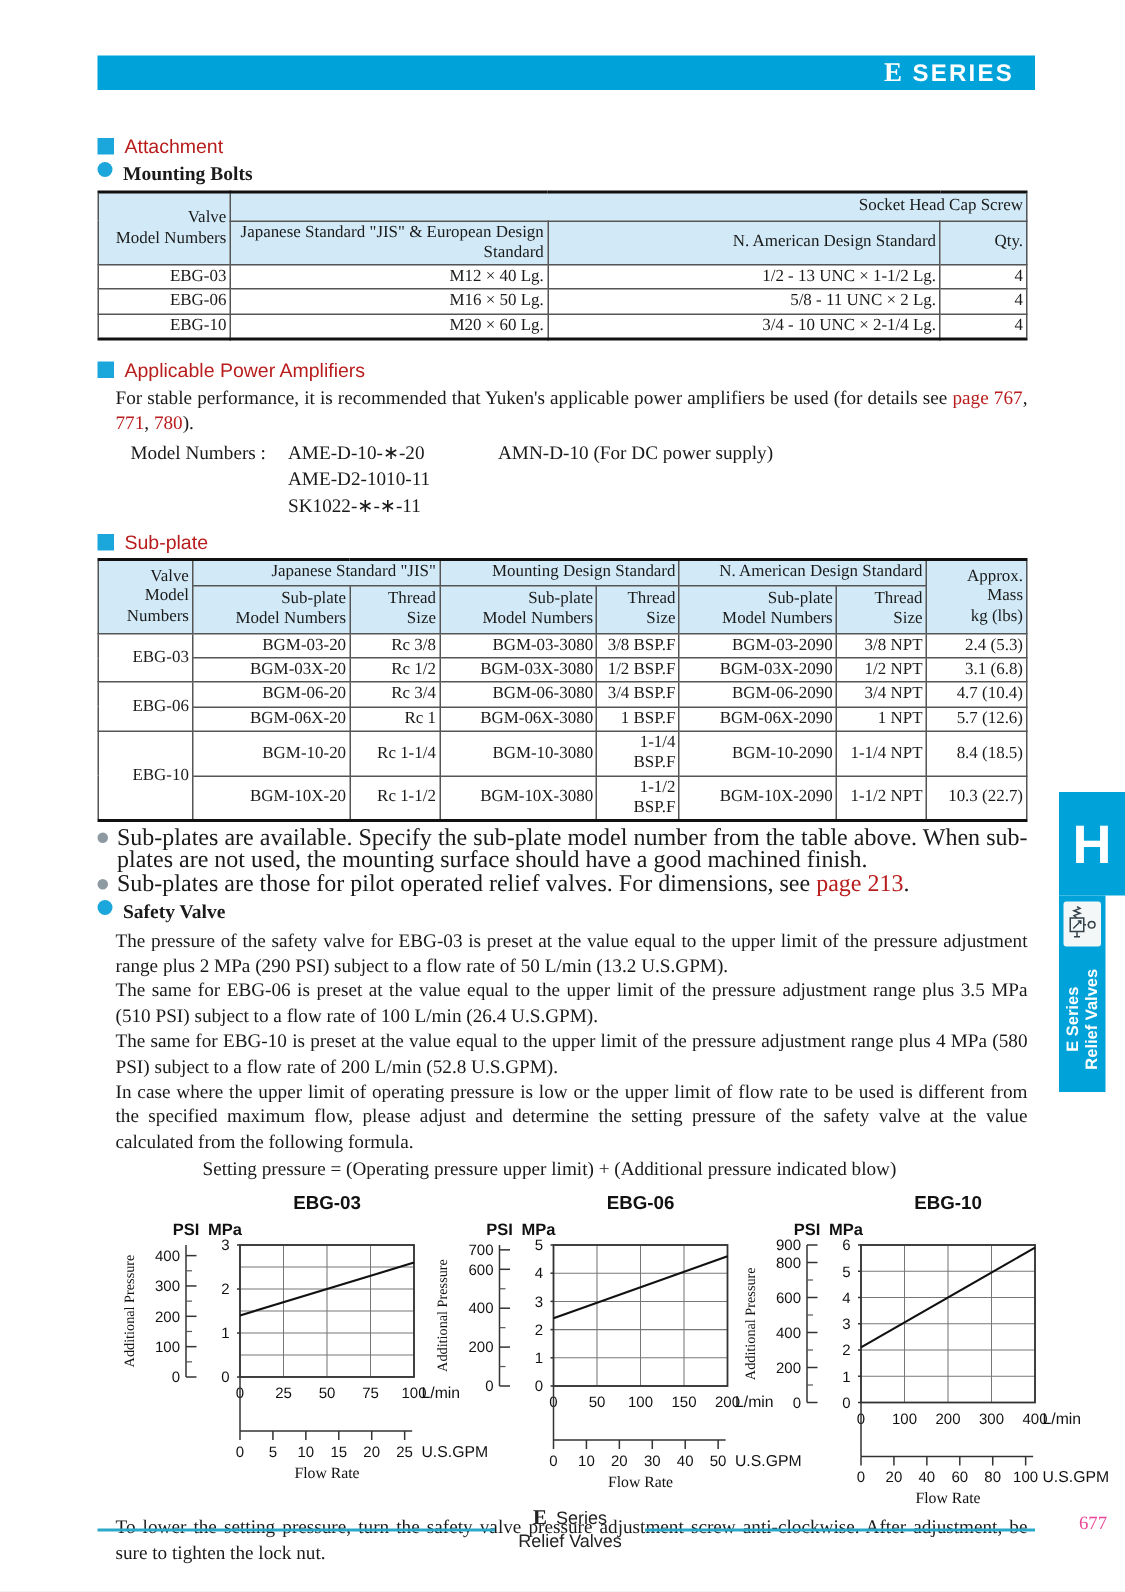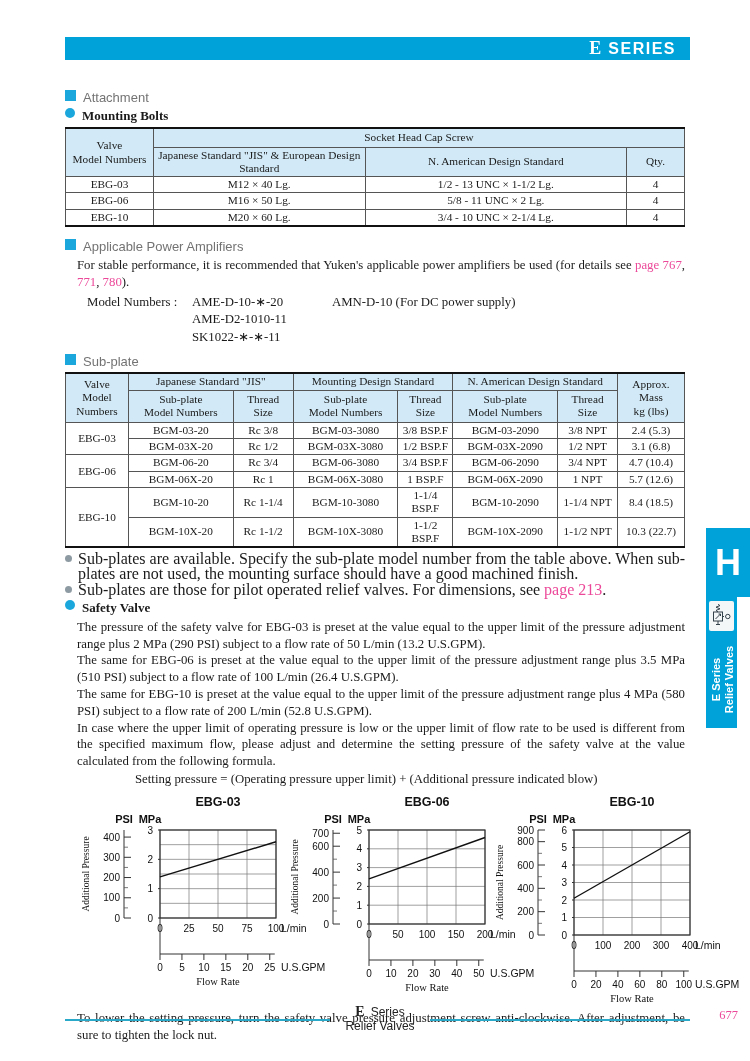--- a/index.html
+++ b/index.html
@@ -5,43 +5,43 @@
   *{margin:0;padding:0;box-sizing:border-box}
   html,body{background:#e9e9e9}
   .page{position:relative;width:750px;height:1061px;background:#ffffff;overflow:hidden;
         font-family:"Liberation Serif",serif;color:#1a1a1a;margin:0 auto}
   .banner{position:absolute;left:65px;top:37px;width:625px;height:23px;background:#00a3d9;
           display:flex;justify-content:flex-end;align-items:center;padding-right:14px}
   .banner-text{color:#fff;font-family:"Liberation Sans",sans-serif;font-weight:bold;
                font-size:16px;letter-spacing:1.5px;display:flex;align-items:baseline;gap:7px}
   .serif-e{font-family:"Liberation Serif",serif;font-size:18px;font-weight:bold;letter-spacing:0}
   .content{position:absolute;left:65px;top:90px;width:620px}
-  .h-sq{display:flex;align-items:flex-start;gap:7px;font-family:"Liberation Sans",sans-serif;
-        font-size:13px;color:#737373;margin-bottom:3px}
+  .h-sq{display:flex;align-items:center;gap:7px;font-family:"Liberation Sans",sans-serif;
+        font-size:13px;color:#b91c1c;margin-bottom:3px}
   .sq{width:11px;height:11px;background:#1ba7dc;flex:0 0 auto}
   .h-ci{display:flex;align-items:flex-start;gap:7px;font-weight:bold;font-size:13px;margin-bottom:3px}
   .ci{width:10px;height:10px;border-radius:50%;background:#1ba7dc;flex:0 0 auto}
-  table{border-collapse:collapse;width:620px;font-size:11.3px;text-align:center;
+  table{border-collapse:collapse;width:620px;font-size:11.3px;text-align:right;
         border-top:2px solid #111;border-bottom:2px solid #111}
   th,td{border:0.8px solid #555;line-height:1.18;padding:1px 2px;font-weight:normal}
   th{background:#d2eaf7}
   thead{border-bottom:1.8px solid #111}
   .bolts thead tr:nth-child(1) th{height:19px}
   .bolts thead tr:nth-child(2) th{height:21px}
   .bolts tbody td{height:15px}
   .subtbl thead tr:nth-child(1) th{height:17px}
   .subtbl thead tr:nth-child(2) th{height:32px}
   .subtbl tbody{border-top:1.6px solid #111}
   .subtbl tbody td{height:15.5px}
   .para{font-size:12.8px;line-height:16.8px;text-align:justify}
   .sectgap{margin-top:12px}
   .models{display:flex;font-size:12.8px;line-height:17.5px;margin-top:3px;margin-left:22px}
   .models .lbl{width:105px}
   .models .c1{width:140px}
-  .link{color:#ec4899}
+  .link{color:#b91c1c}
   .notes{margin-top:4px}
   .note{display:flex;gap:6px;font-size:16px;line-height:14.5px;text-align:justify;margin-bottom:2px}
   .note .dot{width:7px;height:7px;border-radius:50%;background:#8d9aa2;flex:0 0 auto;margin-top:3px}
   .formula{font-size:12.8px;line-height:17px;padding-left:70px;margin-top:1px}
   .charts-row{position:relative;height:218px;margin-top:4px}
   .chart{position:absolute;top:0}
   .closing{margin-top:0}
   .footer-line{position:absolute;height:2px;background:#2aa9c9;top:1019px}
   .footer-center{position:absolute;left:330px;top:1005px;width:100px;text-align:center;
                  font-family:"Liberation Sans",sans-serif;font-size:12px;color:#222;line-height:14px}

